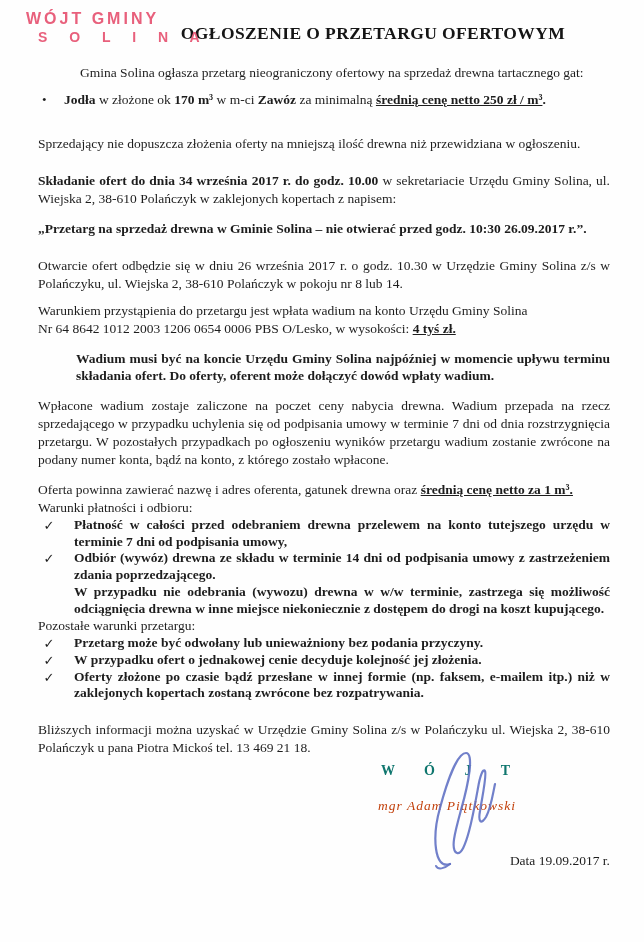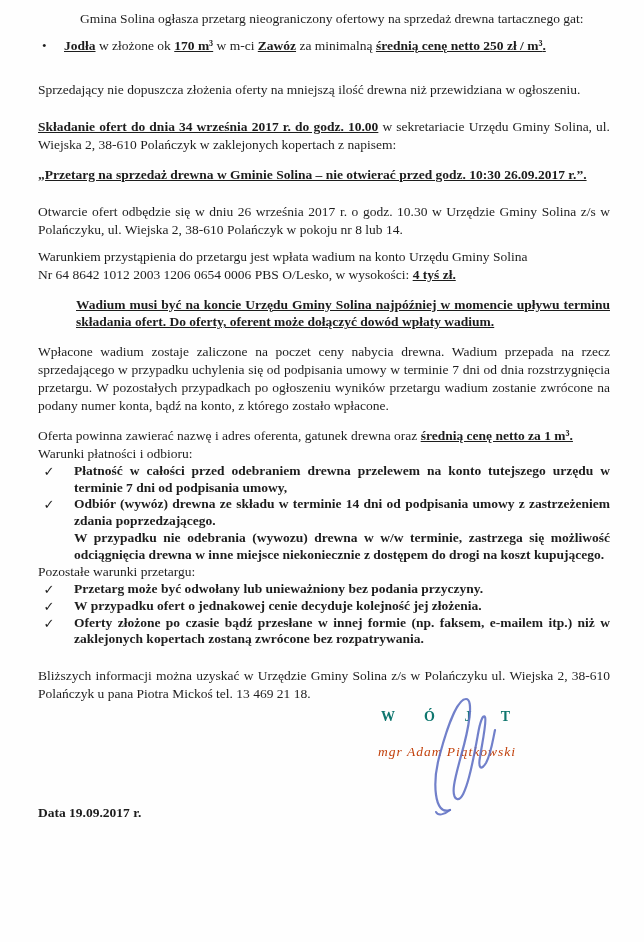--- a/index.html
+++ b/index.html
@@ -24,22 +24,22 @@
   }
   .stamp-line1{font-size:16px;letter-spacing:3px;}
   .stamp-line2{font-size:14px;letter-spacing:9px;margin-left:12px;margin-top:2px;}
   .title{
     margin:0 0 0 98px;padding-top:12px;
     font-size:17.5px;font-weight:bold;text-align:center;
     letter-spacing:.4px;color:#151515;white-space:nowrap;
   }
   .para{margin:0;text-align:justify;}
   .indent{text-indent:42px;text-align:left;}
-  .bold{font-weight:bold;text-decoration:underline;}
-  .ul{}
+  .bold{font-weight:bold;}
+  .ul{text-decoration:underline;}
   .bullet-row{display:flex;margin-top:9px;}
   .bullet-marker{width:22px;flex:0 0 22px;text-align:left;padding-left:4px;font-size:13px;}
   .bullet-text{flex:1;}
   .gap-lg{margin-top:26px;}
   .gap-md{margin-top:19px;}
   .gap-sm{margin-top:12px;}
   .gap-xs{margin-top:9px;}
   .indent-sm{padding-left:8px;margin-left:30px;}
   .section-heading{margin:0;font-weight:normal;text-align:left;}
   .check-item{display:flex;margin:0;line-height:1.22;}
@@ -52,27 +52,34 @@
   }
   .sig-title{
     font-weight:bold;font-size:14px;letter-spacing:13px;
     color:#0f766e;padding-left:10px;
   }
   .sig-name{
     font-style:italic;font-size:13.5px;letter-spacing:1px;
     color:#c2410c;margin-top:16px;white-space:nowrap;
   }
   .sig-ink{position:absolute;left:88px;top:-14px;pointer-events:none;}
-  .doc-date{margin-top:14px;text-align:left;font-weight:bold;}
+  .doc-date{margin-top:8px;text-align:right;}
 </style>
 </head>
 <body>
 
 <div class="page">
 
+  <div class="doc-header">
+    <div class="stamp">
+      <div class="stamp-line1">WÓJT GMINY</div>
+      <div class="stamp-line2">S O L I N A</div>
+    </div>
+    <h1 class="title">OGŁOSZENIE O PRZETARGU OFERTOWYM</h1>
+  </div>
 
   <p class="para indent">Gmina Solina ogłasza przetarg nieograniczony ofertowy na sprzedaż drewna tartacznego gat:</p>
 
   <div class="bullet-row">
     <span class="bullet-marker">•</span>
     <span class="bullet-text"><span class="bold">Jodła</span><span> w złożone ok </span><span class="bold">170 m³</span><span> w m-ci </span><span class="bold">Zawóz</span><span> za minimalną </span><span class="bold ul">średnią cenę netto 250 zł / m³</span><span class="bold">.</span></span>
   </div>
 
   <p class="para gap-lg">Sprzedający nie dopuszcza złożenia oferty na mniejszą ilość drewna niż przewidziana w ogłoszeniu.</p>
 

